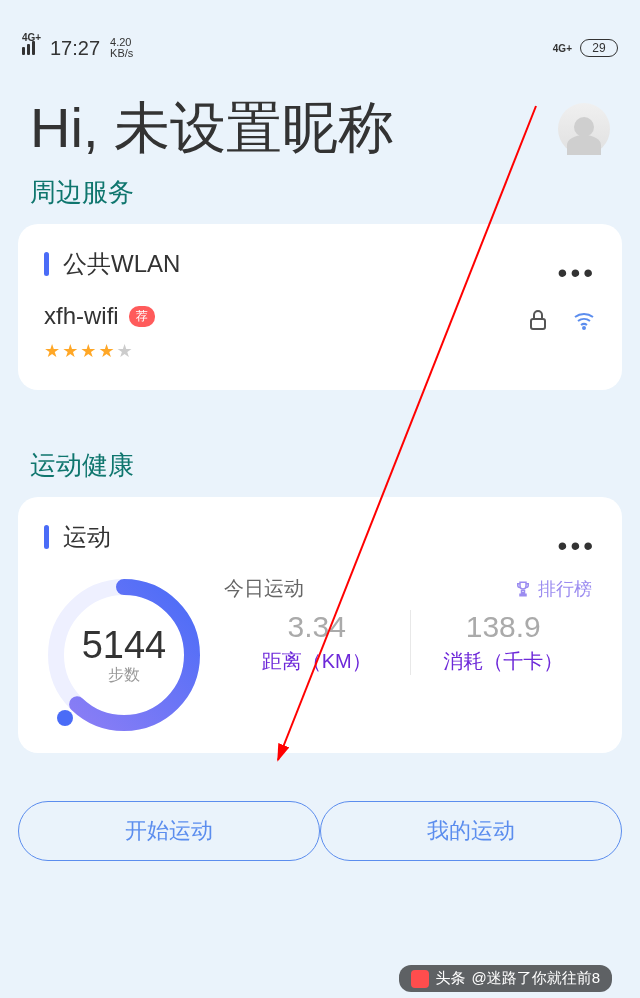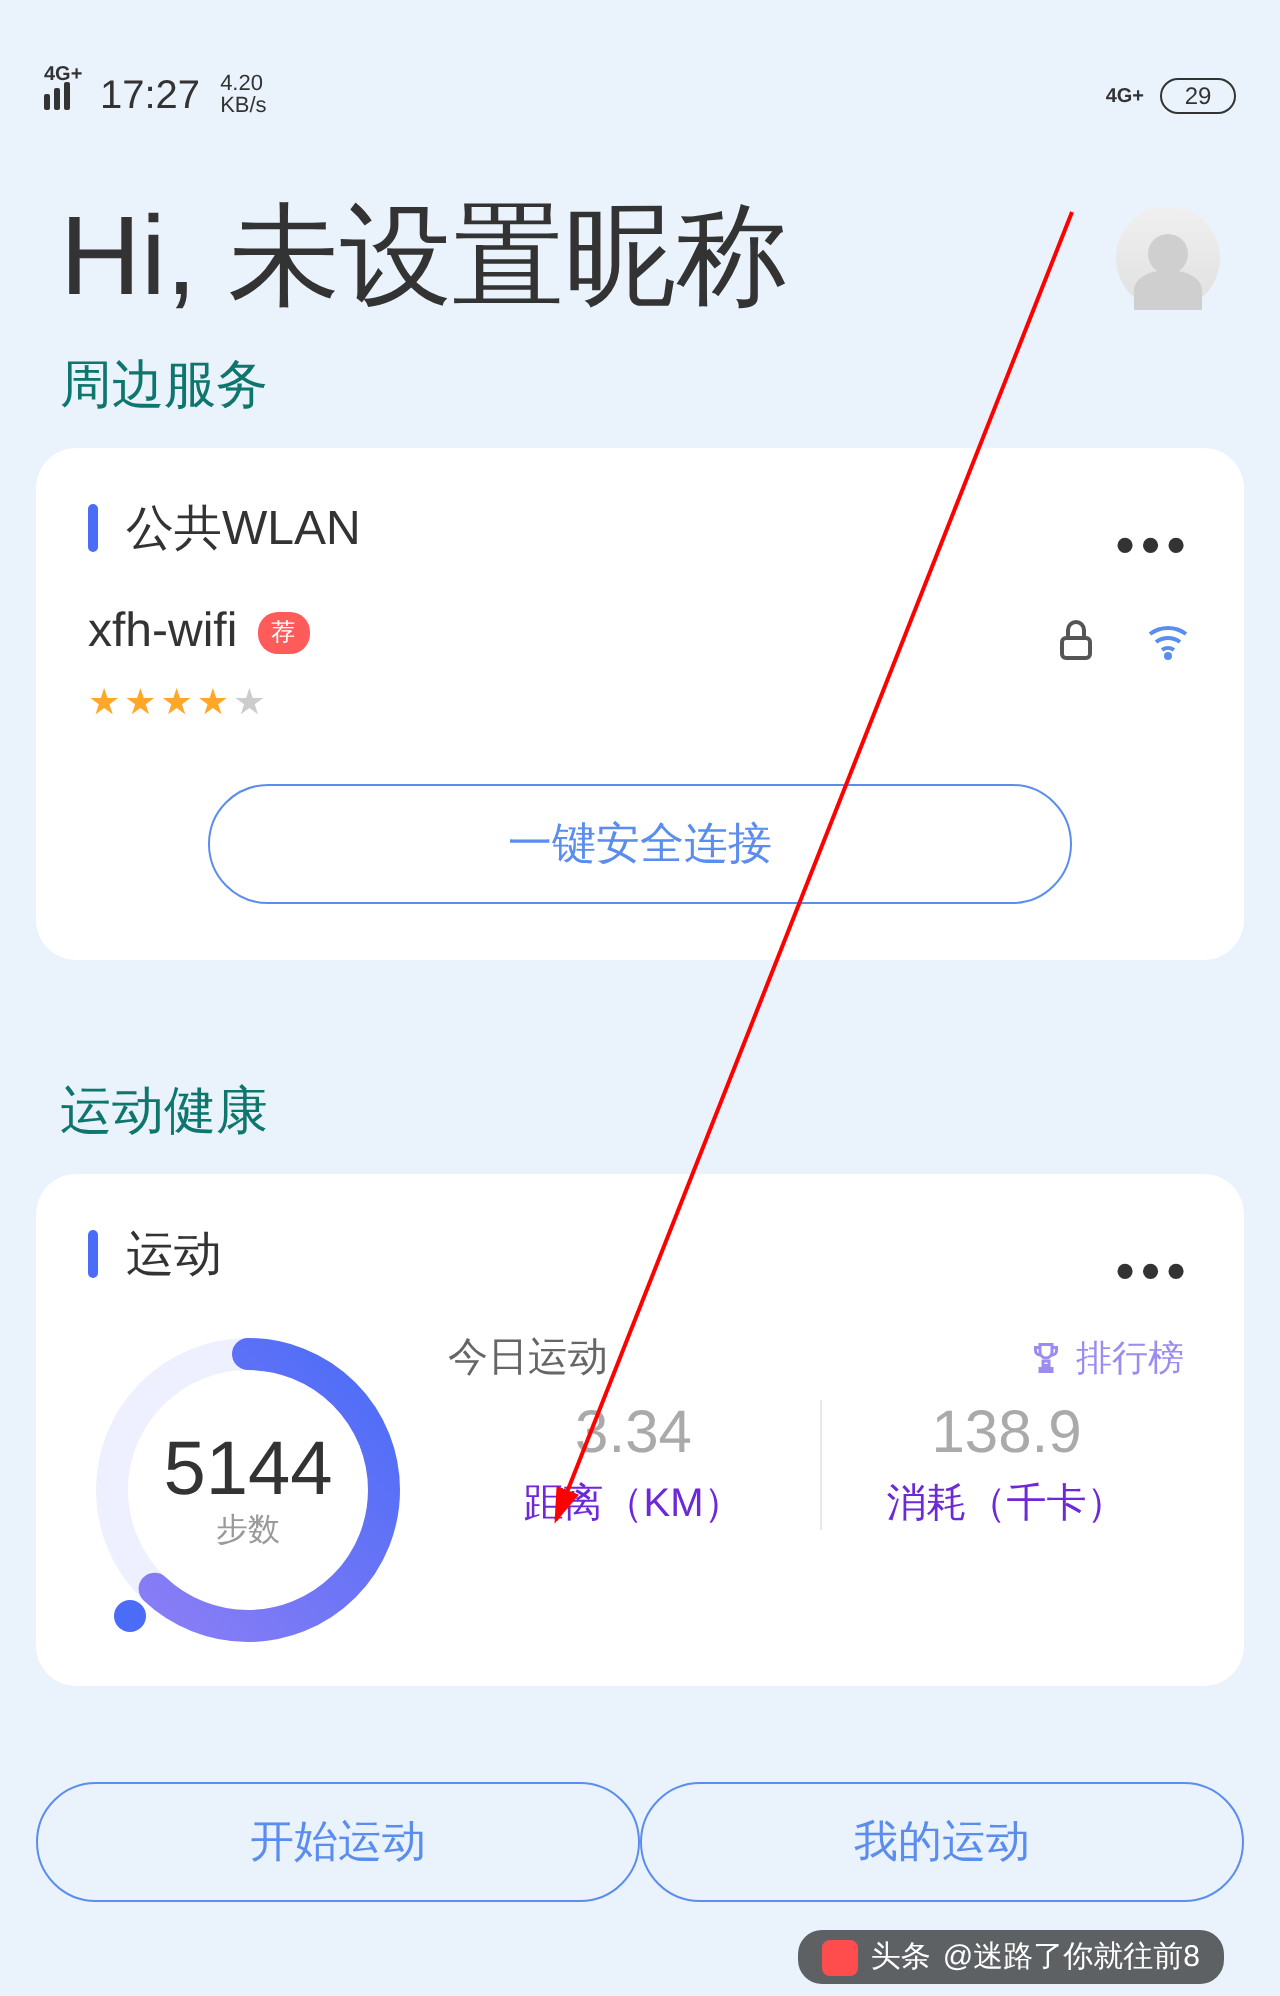--- a/index.html
+++ b/index.html
@@ -176,23 +176,20 @@
           <rect x="5" y="11" width="14" height="10" rx="2"></rect>
           <path d="M8 11V7a4 4 0 0 1 8 0v4"></path>
         </svg>
       <svg class="wifi-signal-icon" viewBox="0 0 24 24" fill="none" stroke="#5b8dee" stroke-width="2">
           <path d="M3 9a15 15 0 0 1 18 0"></path>
           <path d="M6 13a10 10 0 0 1 12 0"></path>
           <path d="M9 17a5 5 0 0 1 6 0"></path>
           <circle cx="12" cy="20" r="1" fill="#5b8dee"></circle>
         </svg>
     </div>
-  </div>
-  <div class="connect-btn-wrap">
-    <div class="connect-btn">一键安全连接</div>
   </div>
 </div>
 
 <div class="health-spacer"></div>
 <div class="section-title">运动健康</div>
 
 <div class="card" style="padding-bottom:18px">
   <div class="card-head">
     <div class="card-title-wrap">
       <div class="vbar"></div>

